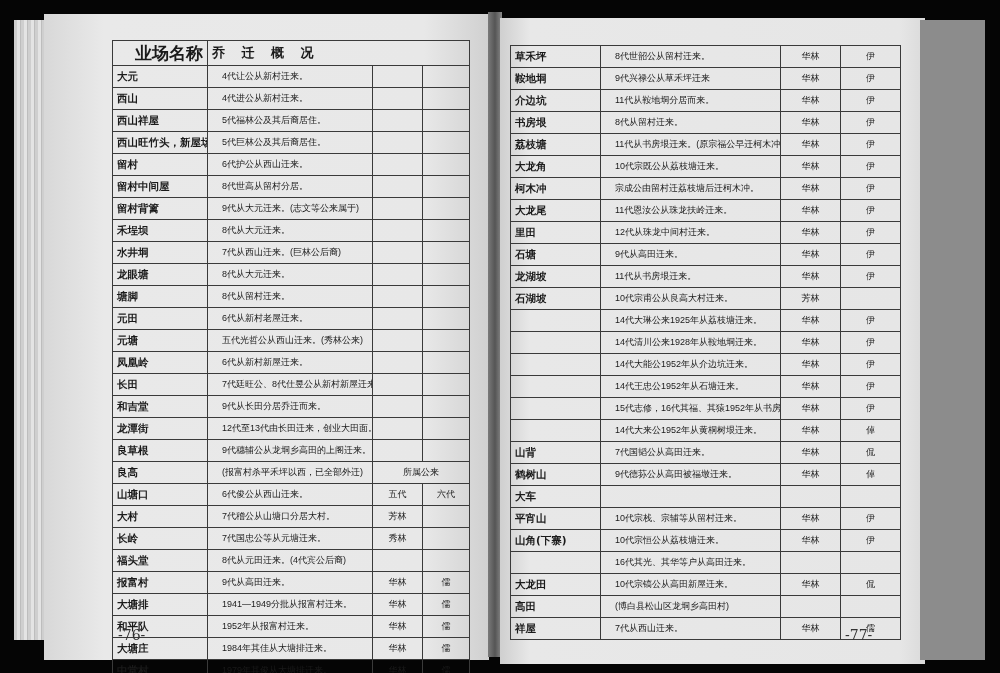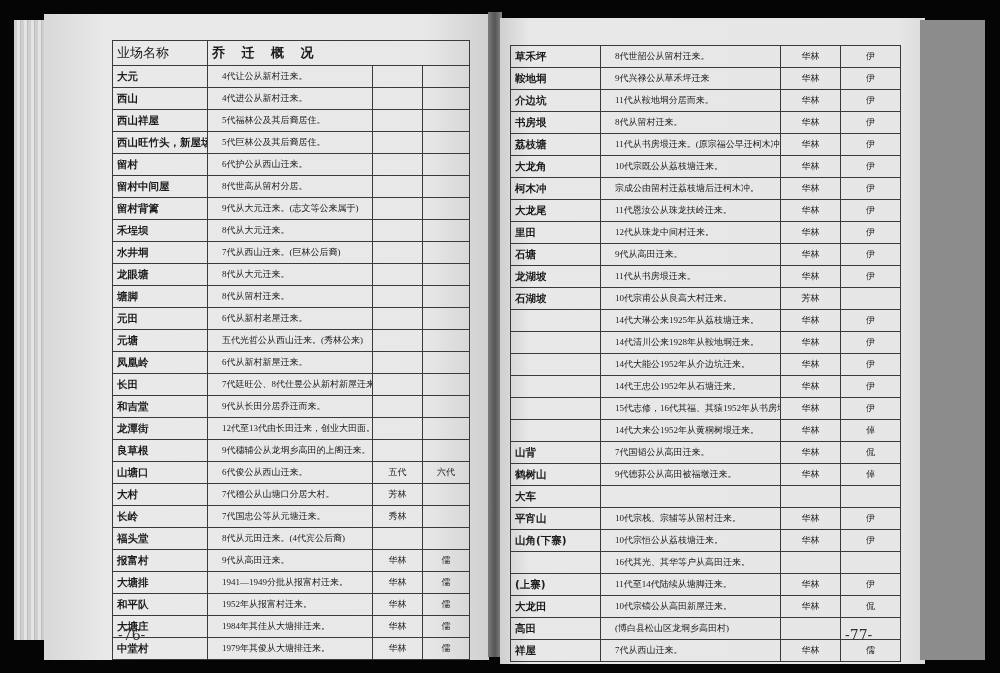--- a/index.html
+++ b/index.html
@@ -21,23 +21,23 @@
 
   table.tbl {
     position: absolute; border-collapse: collapse; table-layout: fixed;
     color: #1a1a1a; font-size: 10px;
   }
   table.tbl td, table.tbl th {
     border: 1px solid #3a3a3a; height: 21px; padding: 0 4px; white-space: nowrap; overflow: hidden;
   }
   table.tbl { border: 1.5px solid #222; }
   .name { font-weight: bold; font-size: 10.5px; margin-left: 44px; }
-  .desc { font-family: Liberation Serif, serif; font-size: 9px; padding-left: 14px !important; margin-top: 20px; }
+  .desc { font-family: Liberation Sans, sans-serif; font-size: 9px; padding-left: 14px !important; margin-top: 20px; }
   .c5, .c6 { text-align: center; font-family: "DejaVu Serif", serif; font-size: 9px; }
-  .hdr-name { font-size: 13px; font-weight: normal; text-align: left; height: 24px !important; }
+  .hdr-name { font-size: 17px; font-weight: bold; text-align: right; height: 24px !important; }
   .hdr-desc { font-size: 13px; font-weight: bold; text-align: left; letter-spacing: 6px; }
   .pageno { position: absolute; font-size: 14px; color: #333; font-family: "DejaVu Serif", serif; }
 </style>
 </head>
 <body>
 
 <div class="edges-left"></div>
 <div class="page page-left"></div>
 <div class="gutter"></div>
 <div class="page page-right"></div>
@@ -159,20 +159,25 @@
         <td class="c5"></td>
         <td class="c6"></td>
       </tr>
       <tr>
         <td class="name">良草根</td>
         <td class="desc">9代穗辅公从龙垌乡高田的上阁迁来。</td>
         <td class="c5"></td>
         <td class="c6"></td>
       </tr>
       <tr>
+        <td class="name">良高</td>
+        <td class="desc">(报富村杀平禾坪以西，已全部外迁)</td>
+        <td class="c5" colspan="2">所属公来</td>
+      </tr>
+      <tr>
         <td class="name">山塘口</td>
         <td class="desc">6代俊公从西山迁来。</td>
         <td class="c5">五代</td>
         <td class="c6">六代</td>
       </tr>
       <tr>
         <td class="name">大村</td>
         <td class="desc">7代稽公从山塘口分居大村。</td>
         <td class="c5">芳林</td>
         <td class="c6"></td>
@@ -369,26 +374,20 @@
         <td class="c5">华林</td>
         <td class="c6">伊</td>
       </tr>
       <tr>
         <td class="name"></td>
         <td class="desc">16代其光、其华等户从高田迁来。</td>
         <td class="c5"></td>
         <td class="c6"></td>
       </tr>
       <tr>
-        <td class="name">(上寨)</td>
-        <td class="desc">11代至14代陆续从塘脚迁来。</td>
-        <td class="c5">华林</td>
-        <td class="c6">伊</td>
-      </tr>
-      <tr>
         <td class="name">大龙田</td>
         <td class="desc">10代宗镐公从高田新屋迁来。</td>
         <td class="c5">华林</td>
         <td class="c6">侃</td>
       </tr>
       <tr>
         <td class="name">高田</td>
         <td class="desc">(博白县松山区龙垌乡高田村)</td>
         <td class="c5"></td>
         <td class="c6"></td>

